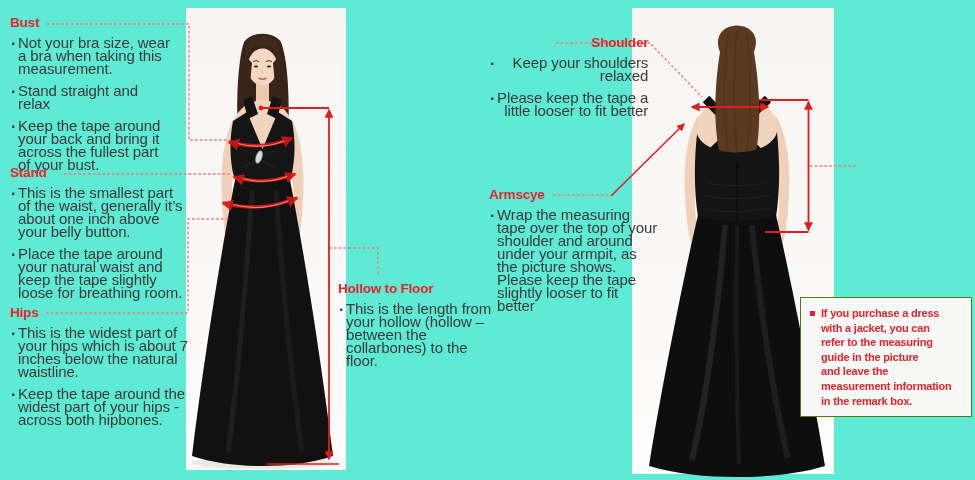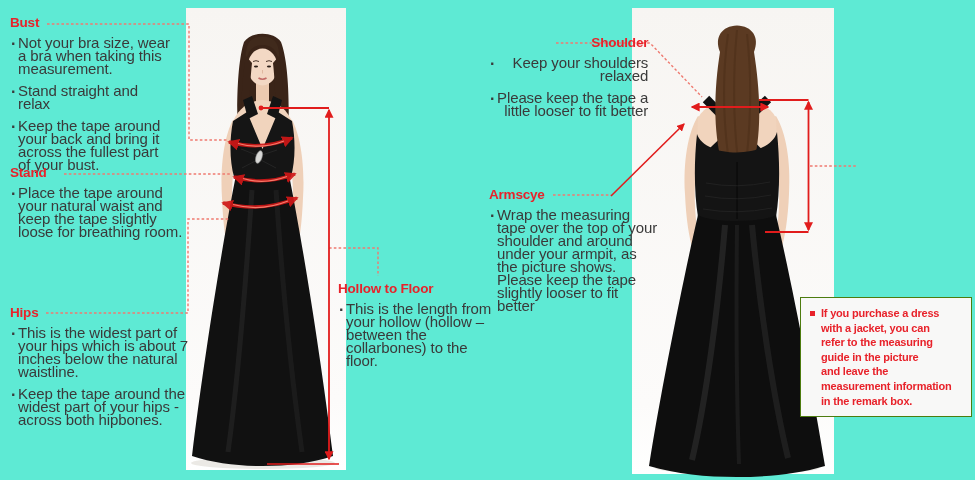--- a/index.html
+++ b/index.html
@@ -171,20 +171,26 @@
           <div class="ln">across the fullest part</div>
           <div class="ln">of your bust.</div>
         </li>
     </ul>
   </div>
 
   <div class="sec" id="sec-waist">
     <h3>Stand</h3>
     <ul>
       <li>
+          <div class="ln">This is the smallest part</div>
+          <div class="ln">of the waist, generally it’s</div>
+          <div class="ln">about one inch above</div>
+          <div class="ln">your belly button.</div>
+        </li>
+      <li>
           <div class="ln">Place the tape around</div>
           <div class="ln">your natural waist and</div>
           <div class="ln">keep the tape slightly</div>
           <div class="ln">loose for breathing room.</div>
         </li>
     </ul>
   </div>
 
   <div class="sec" id="sec-hips">
     <h3>Hips</h3>

